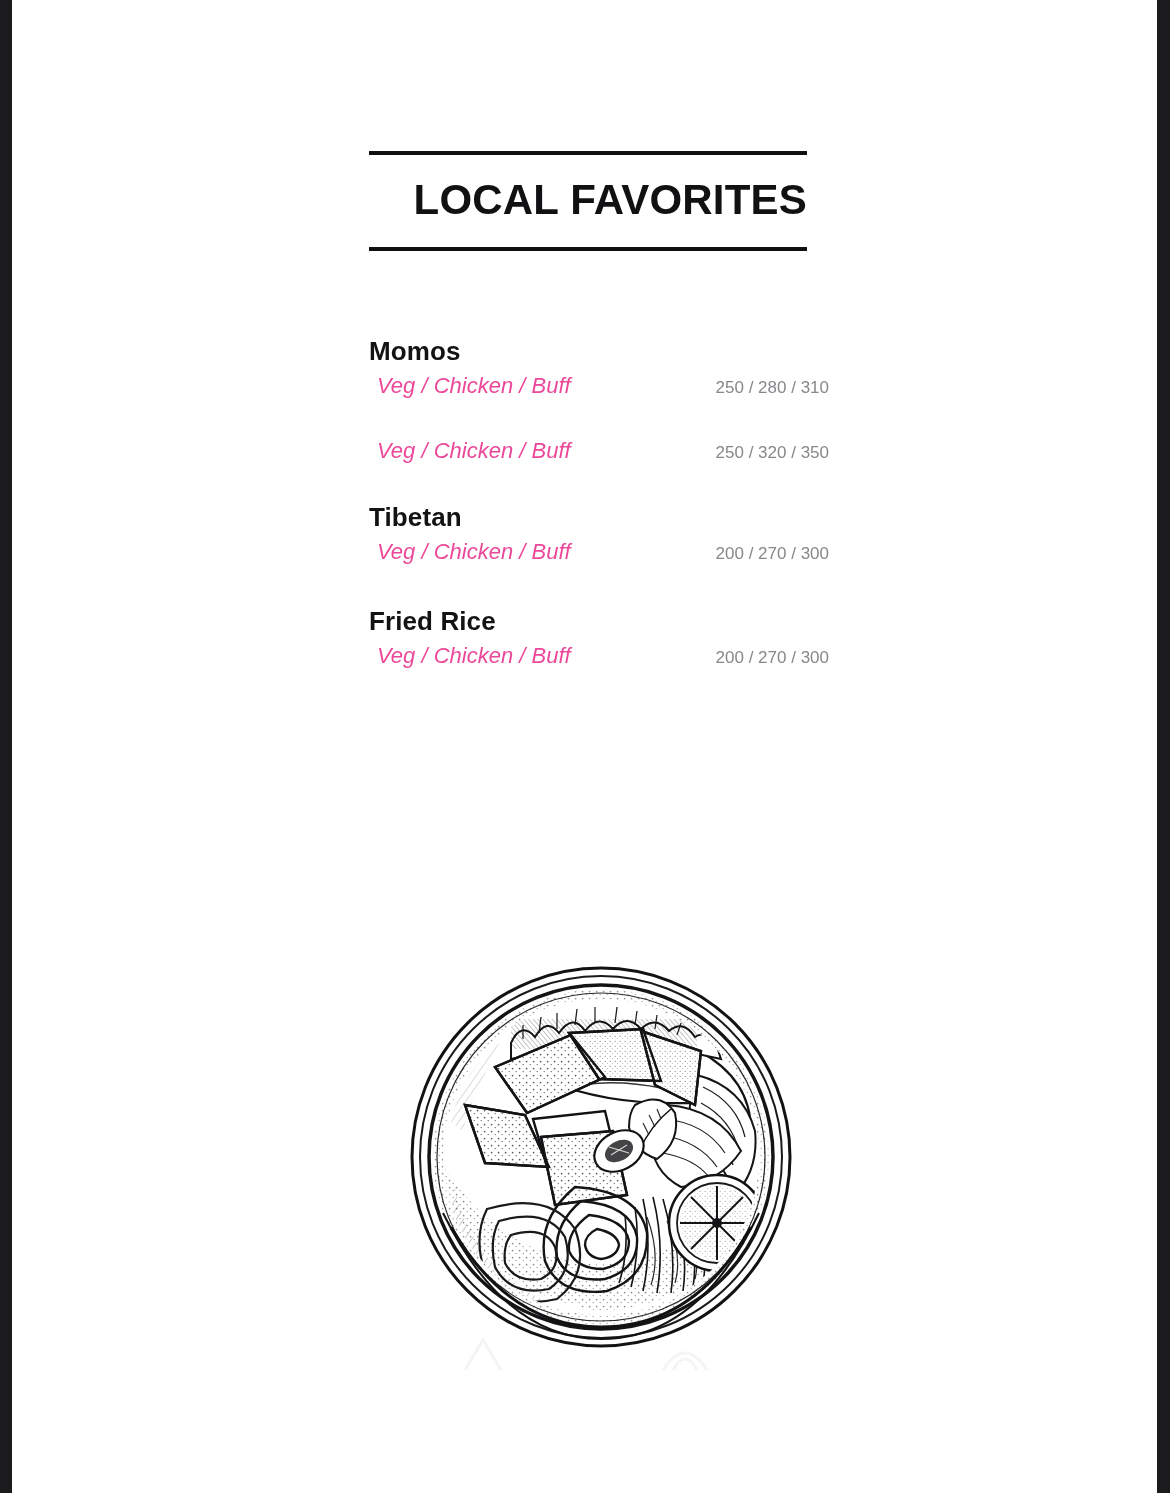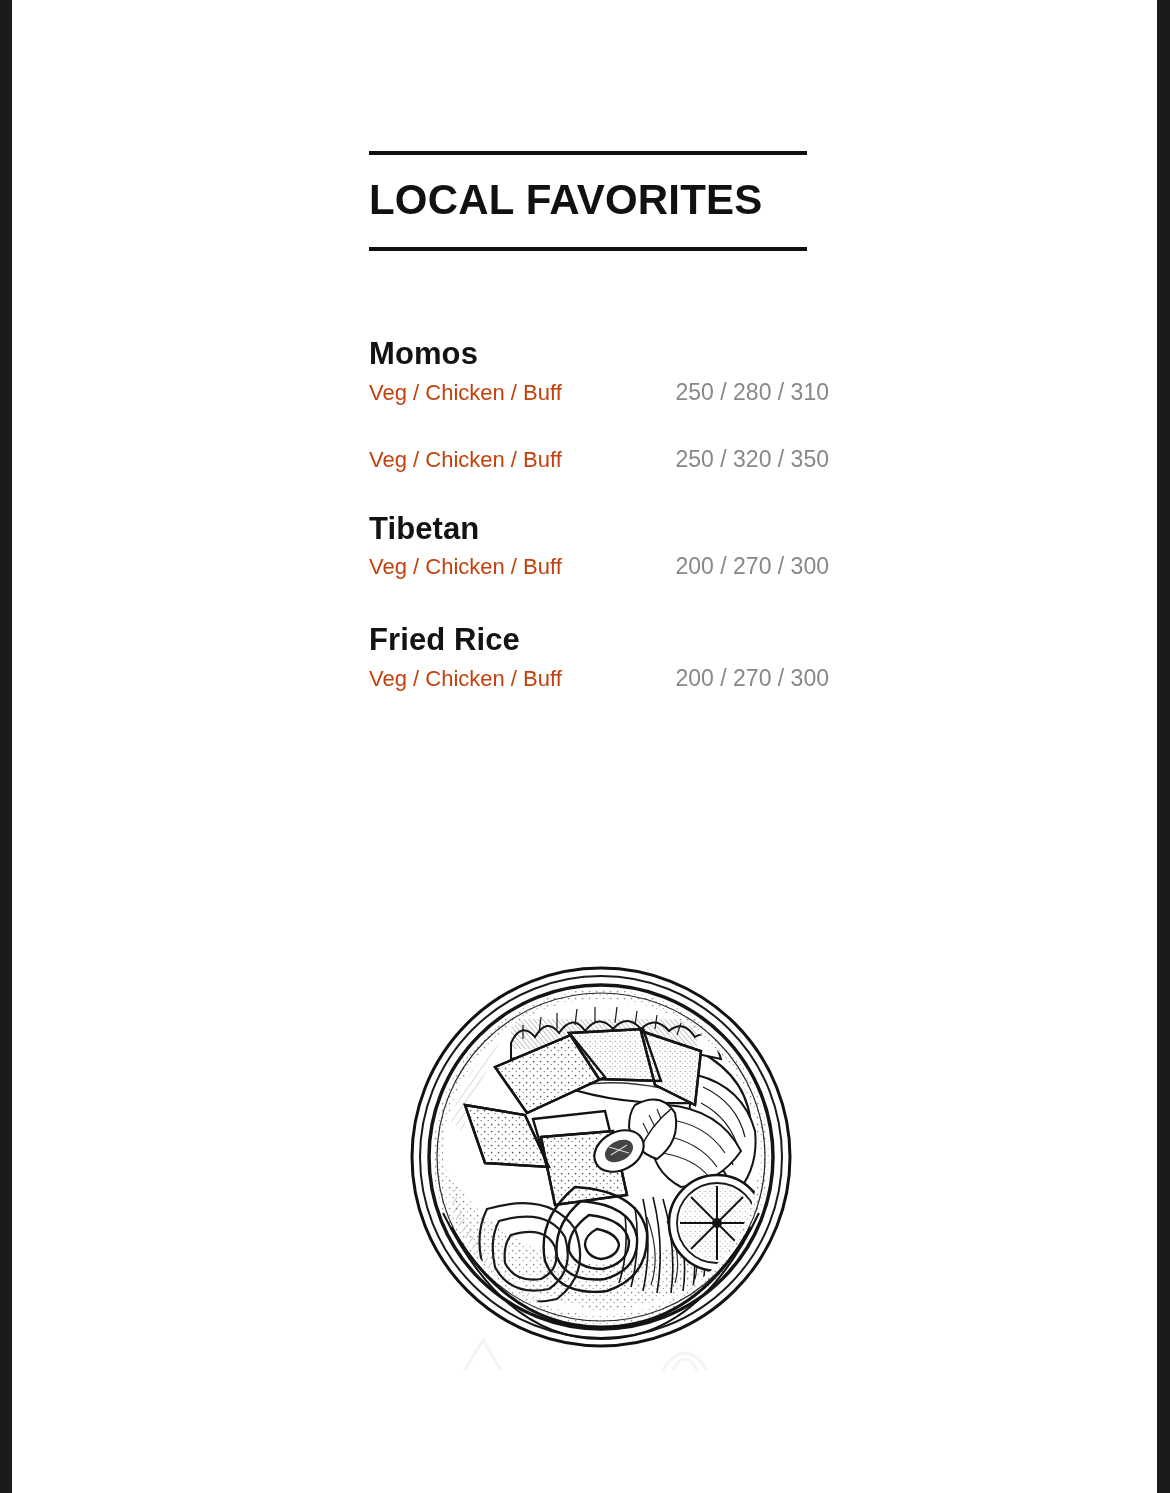--- a/index.html
+++ b/index.html
@@ -50,40 +50,40 @@
   .rule {
     width: 438px;
     height: 4px;
     background: #101012;
   }
   .section-title {
     font-size: 42px;
     font-weight: 700;
     letter-spacing: 0.2px;
     color: #111113;
-    text-align: left;
+    text-align: right;
     margin: 0;
     padding: 23px 0 25px 0;
     line-height: 1.05;
     width: 438px;
     box-sizing: border-box;
   }
 
   
   .menu-list {
     position: absolute;
     left: 0;
     top: 336px;
     width: 462px;
   }
   .menu-item {
     margin-bottom: 0;
   }
   .item-name {
-    font-size: 31px;
+    font-size: 26px;
     font-weight: 700;
     color: #131315;
     line-height: 1.18;
     margin: 0 0 4px 0;
     letter-spacing: 0.1px;
   }
   .item-desc {
     font-size: 21.5px;
     font-weight: 400;
     color: #8e8e93;
@@ -92,27 +92,29 @@
     width: 442px;
   }
   .item-row {
     display: flex;
     align-items: baseline;
     justify-content: space-between;
     width: 460px;
   }
   .variants {
     font-size: 22px;
+    font-style: italic;
     font-weight: 400;
-    color: #c2410c;
+    color: #ec4899;
     line-height: 1.35;
     white-space: nowrap;
+    margin-left: 8px;
   }
   .prices {
-    font-size: 23px;
+    font-size: 17px;
     font-weight: 400;
     color: #87878c;
     line-height: 1.35;
     white-space: nowrap;
     text-align: right;
   }
   .gap-md { height: 36px; }
   .gap-lg { height: 40px; }
 
   

